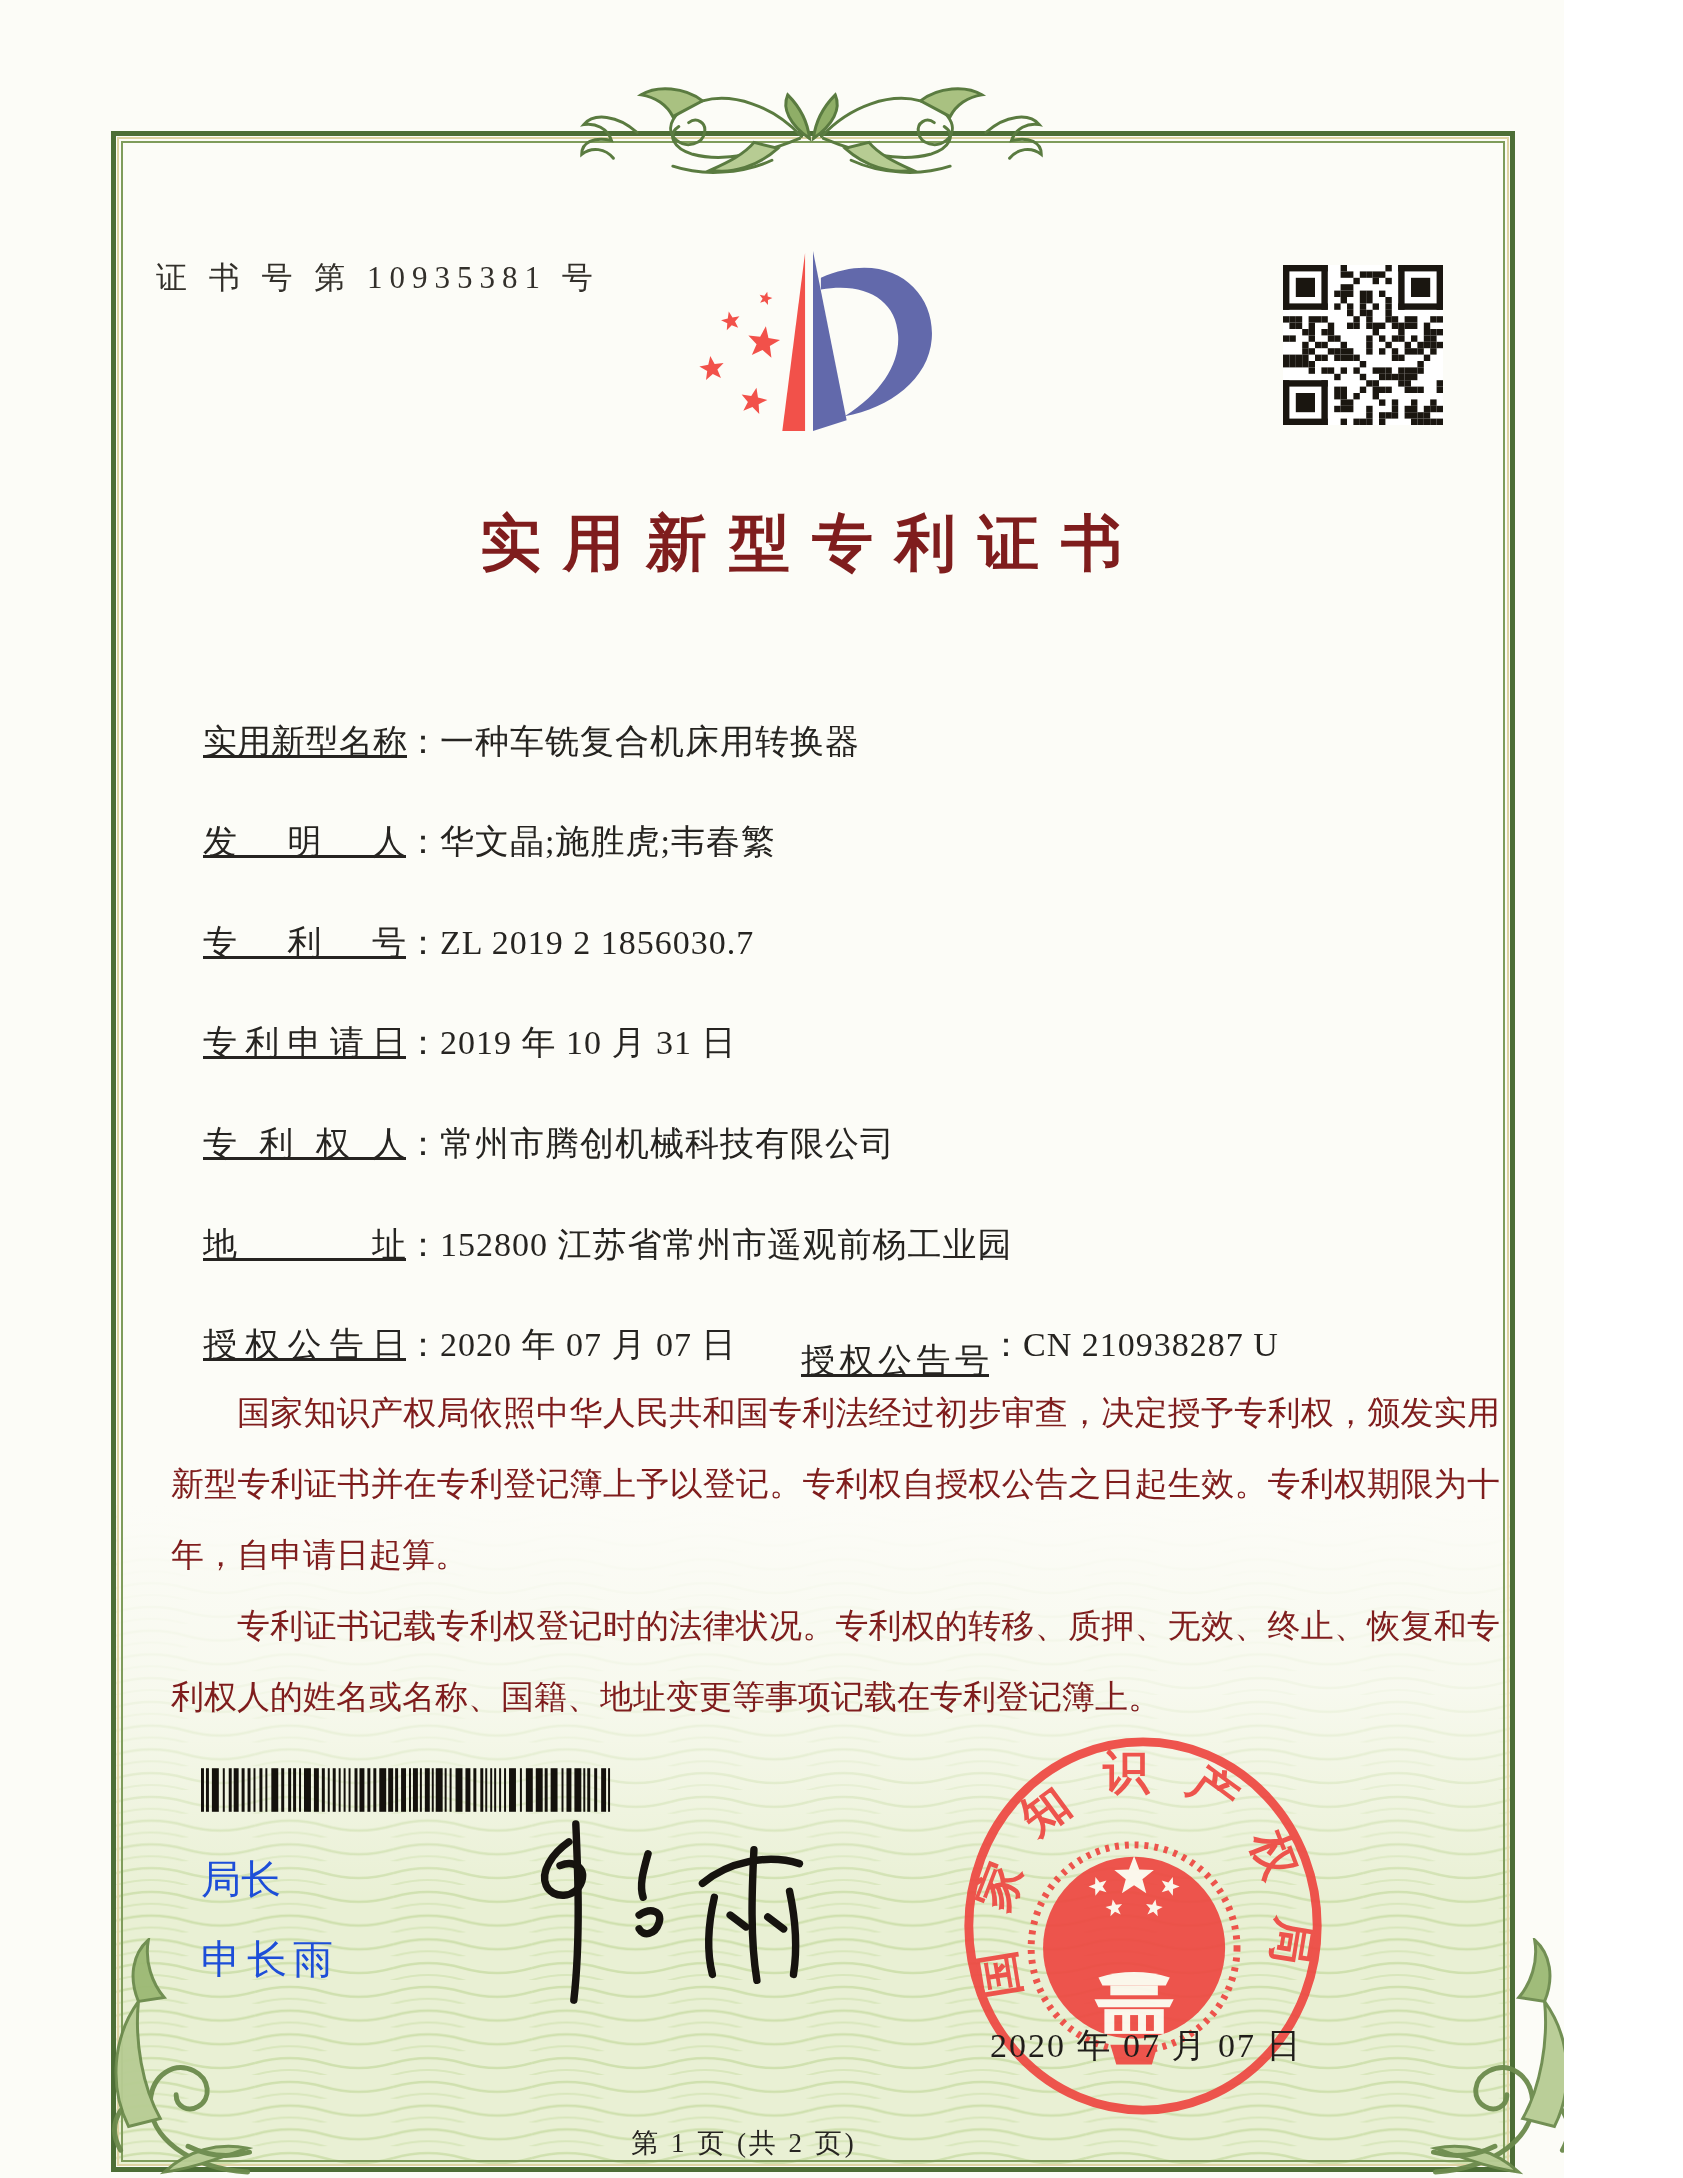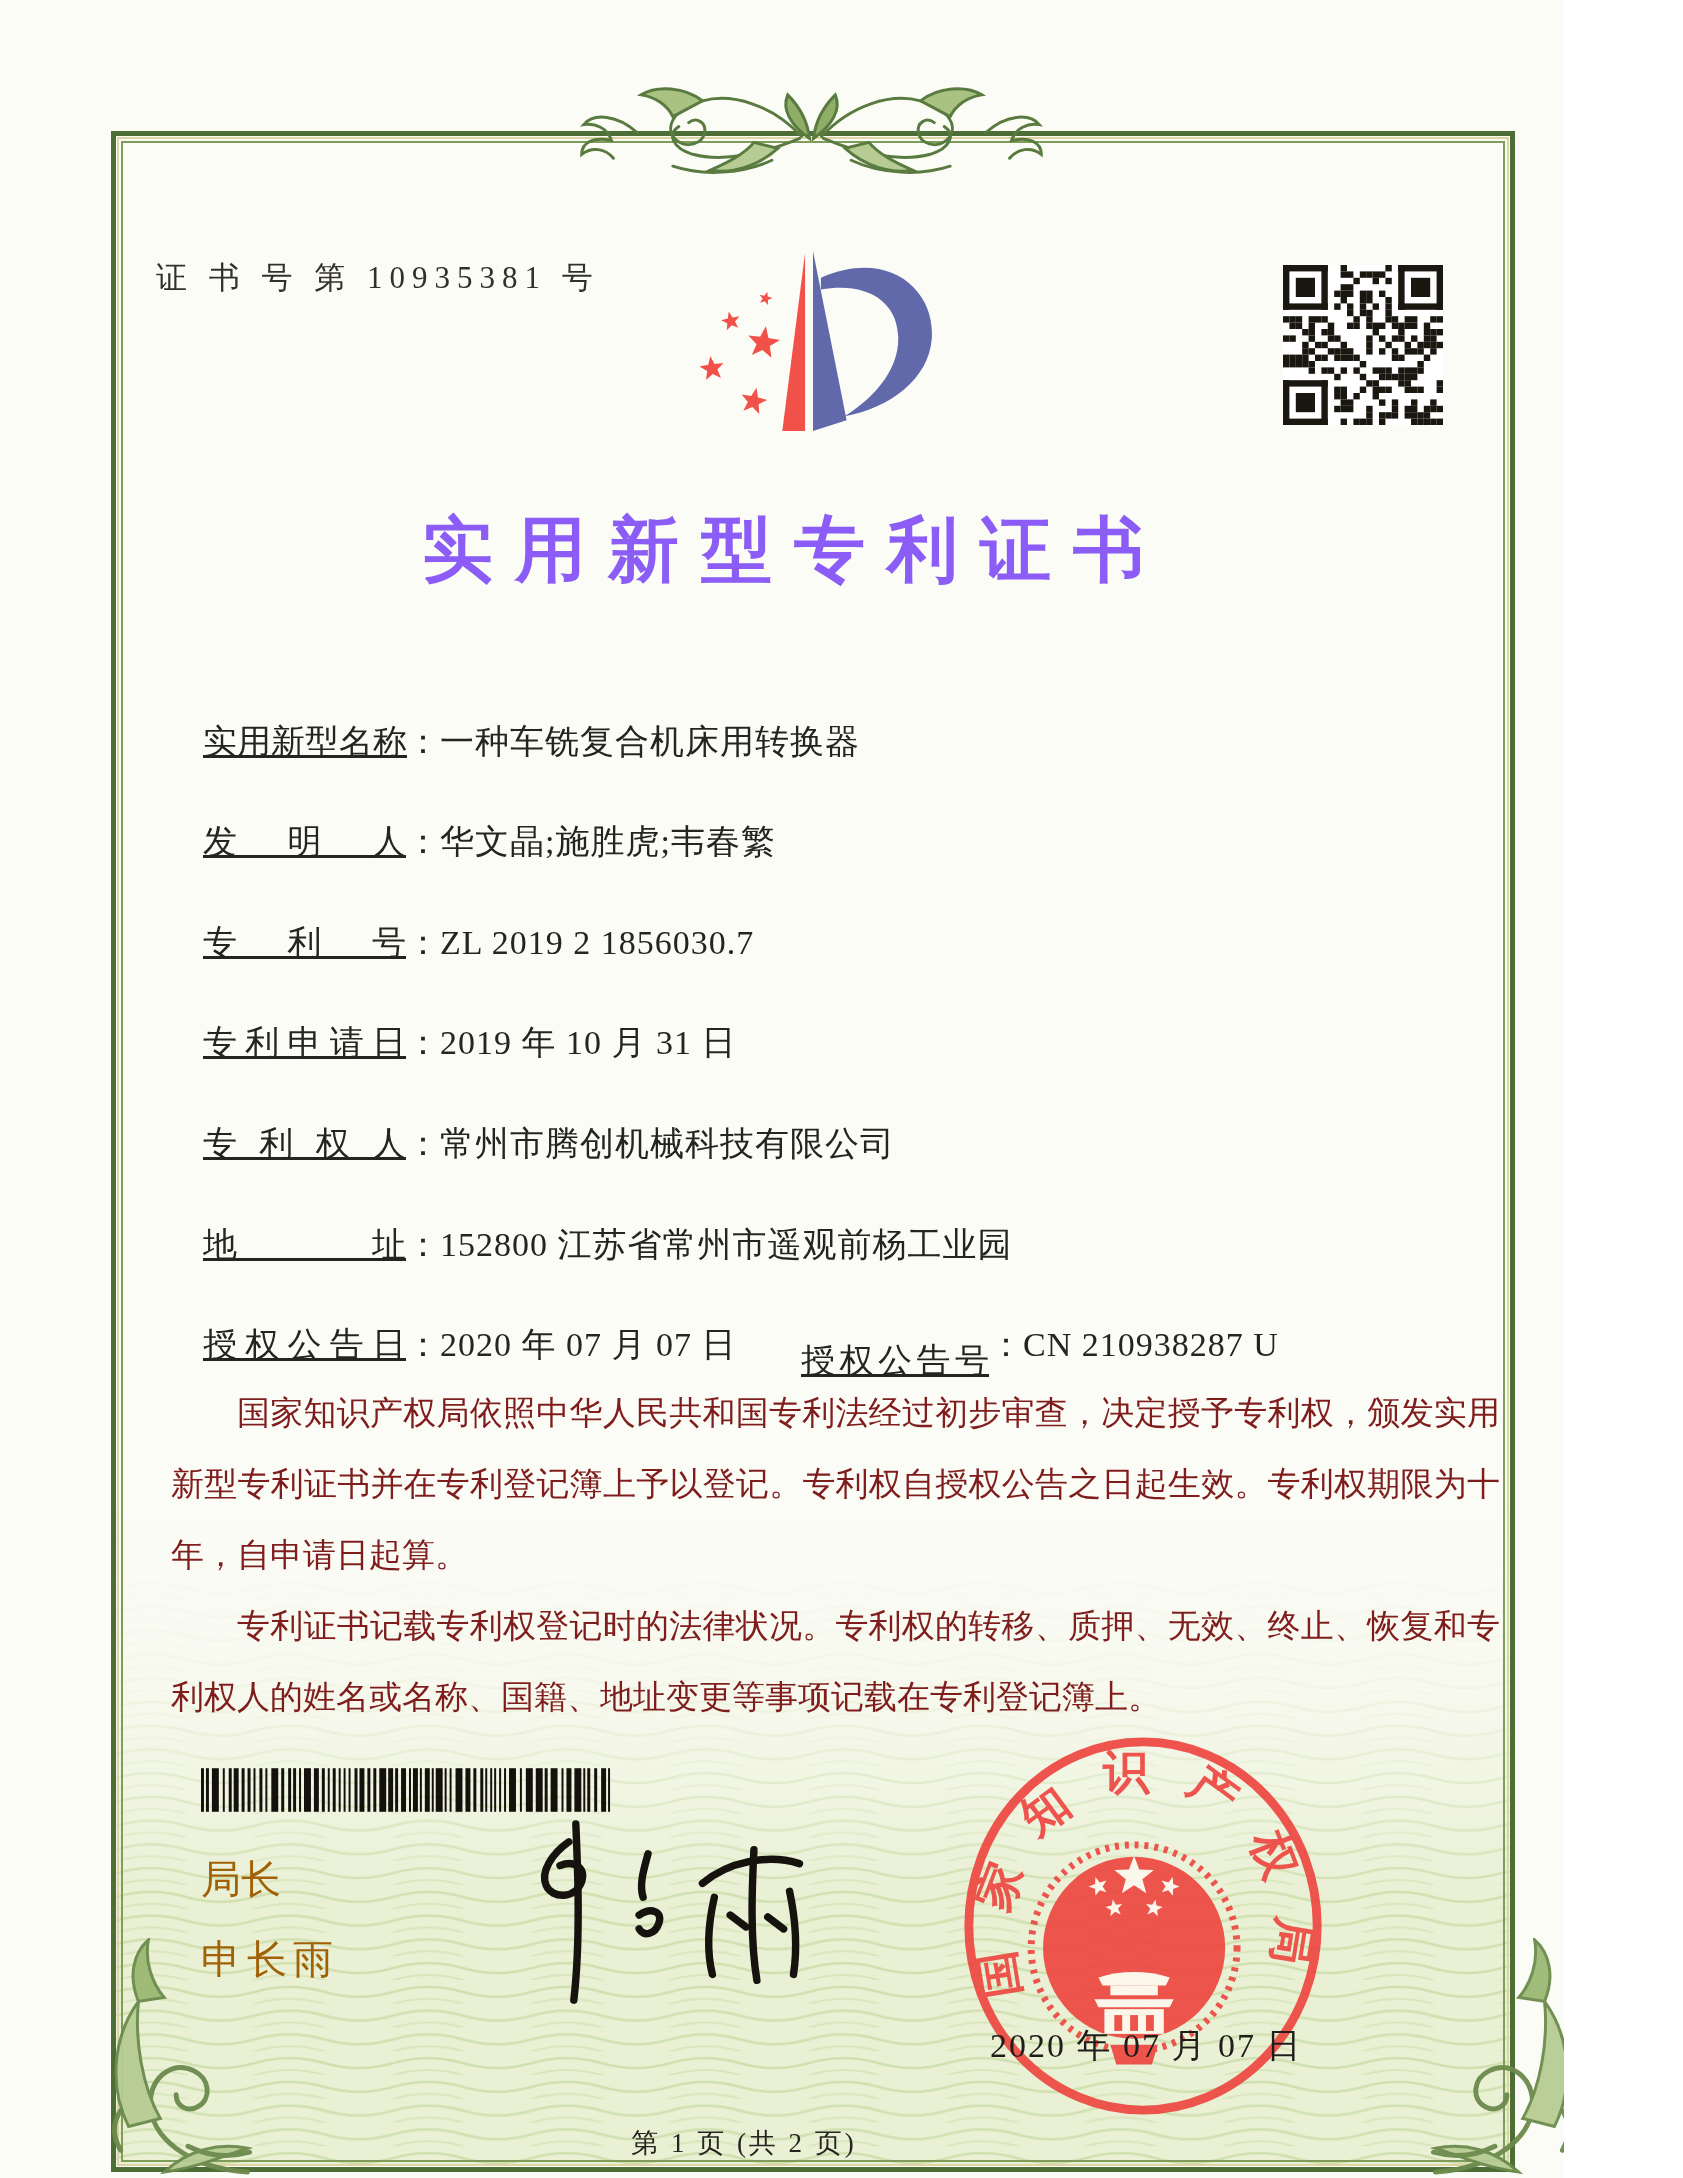--- a/index.html
+++ b/index.html
@@ -8,38 +8,38 @@
   .abs{position:absolute;}
 
   
   .frame{left:111px;top:131px;width:1404px;height:2041px;border:5px solid #4d6e36;box-sizing:border-box;z-index:3;}
   .frame-gold{position:absolute;inset:1px;border:2px solid #ded3a2;}
   .frame-thin{position:absolute;inset:5px;border:2px solid #7f9c5b;}
 
   .waves{left:116px;top:1505px;z-index:1;}
 
   .cert-no{left:156px;top:257px;font-size:31px;letter-spacing:7px;color:#33302b;z-index:4;}
-  .title{left:111px;top:503px;width:1366px;text-align:center;font-size:71px;font-weight:bold;
-         letter-spacing:22px;color:#8b5cf6;z-index:4;}
+  .title{left:129px;top:503px;width:1366px;text-align:center;font-size:61px;font-weight:bold;
+         letter-spacing:22px;color:#7f1d1d;z-index:4;}
 
   .row{left:203px;width:1299px;height:48px;font-size:34px;white-space:nowrap;z-index:4;}
   .flabel{display:inline-block;width:203px;text-align:justify;text-align-last:justify;vertical-align:top;text-decoration:underline;}
   .flabel.narrow{width:188px;margin-top:16px;}
   .colon{display:inline-block;width:34px;}
   .fvalue{letter-spacing:1px;}
   .grantno{position:absolute;left:598px;top:0;white-space:nowrap;}
 
   .paras{left:171px;top:1378px;width:1329px;font-size:33px;line-height:71px;text-align:justify;
          color:#7f1d1d;z-index:4;}
   .paras p{margin:0;text-indent:2em;}
 
   .barcode{left:201px;top:1768px;z-index:4;}
 
   .signer{left:201px;top:1859px;font-family:"Liberation Sans","DejaVu Sans",sans-serif;
-          font-size:40px;color:#a16207;z-index:4;line-height:1;}
+          font-size:40px;color:#1d4ed8;z-index:4;line-height:1;}
   .signer .nm{margin-top:40px;letter-spacing:6px;}
   .signature{left:465px;top:1818px;z-index:5;}
 
   .seal{left:950px;top:1728px;z-index:5;opacity:.92;}
   .seal-txt{font-size:47px;font-weight:bold;letter-spacing:34px;fill:#ee4741;}
   .seal-date{left:990px;top:2023px;font-size:34px;letter-spacing:2px;color:#1f1d1a;z-index:6;white-space:nowrap;}
 
   .footer{left:42px;top:2125px;width:1404px;text-align:center;font-size:27px;letter-spacing:3px;z-index:4;}
 
   .logo{left:688px;top:246px;z-index:4;}

